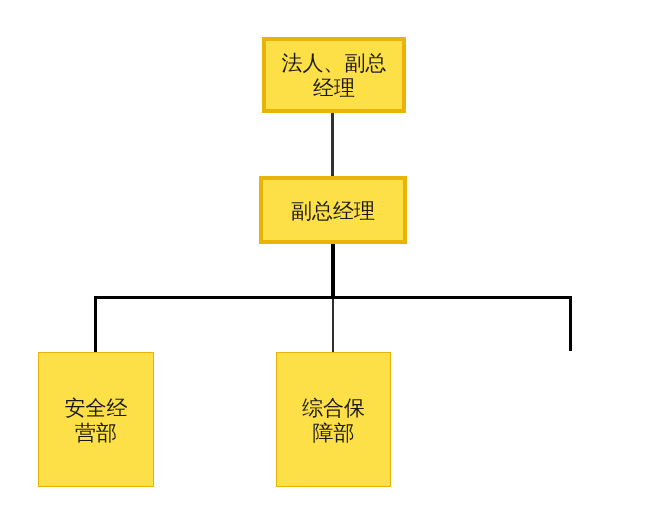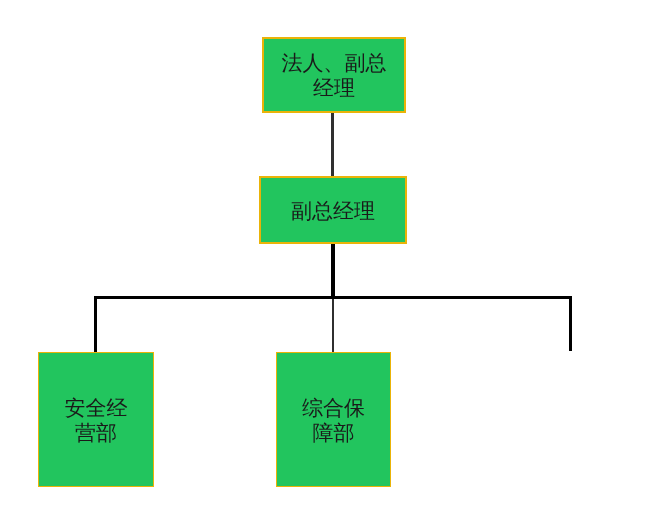--- a/index.html
+++ b/index.html
@@ -10,22 +10,22 @@
   .stage {
     position: relative;
     width: 666px;
     height: 522px;
     background: #ffffff;
     font-family: "Liberation Sans", "DejaVu Sans", sans-serif;
     overflow: hidden;
   }
   .node {
     position: absolute;
-    background: #22c55e;
-    border: 2px solid #eab308;
+    background: #fde047;
+    border: 4px solid #eab308;
     box-sizing: border-box;
     display: flex;
     flex-direction: column;
     align-items: center;
     justify-content: center;
     text-align: center;
     color: #1a1a1a;
     font-size: 21px;
     line-height: 25px;
     z-index: 2;

